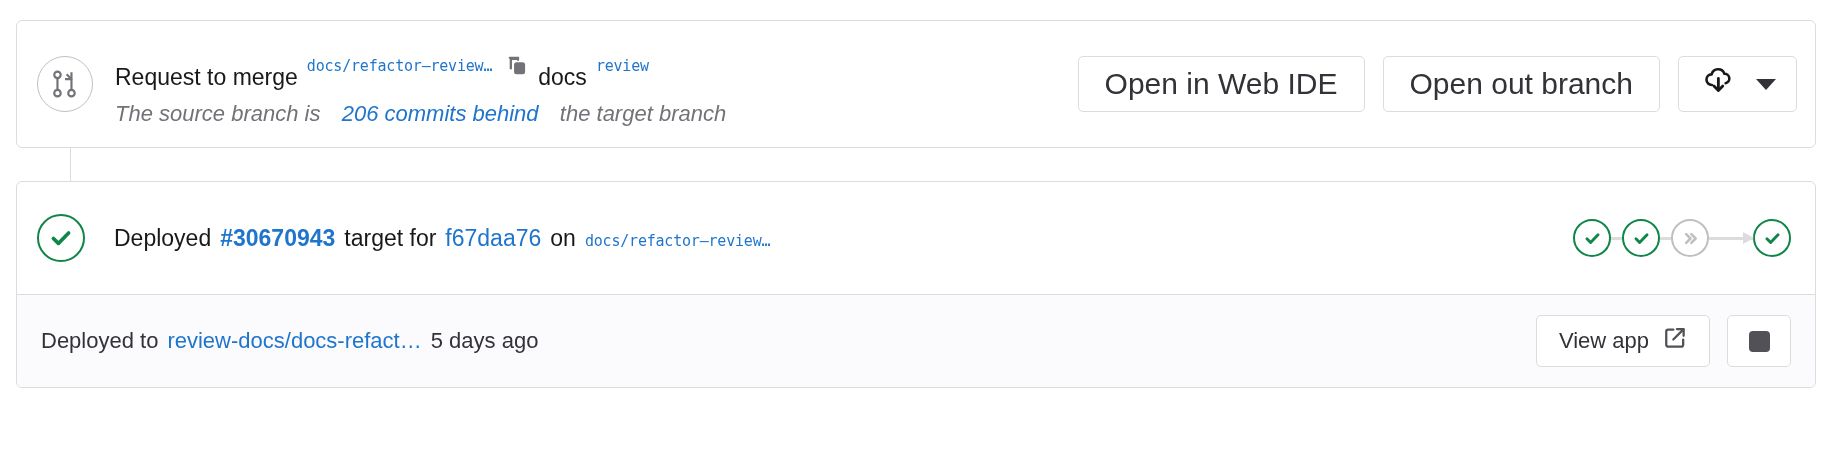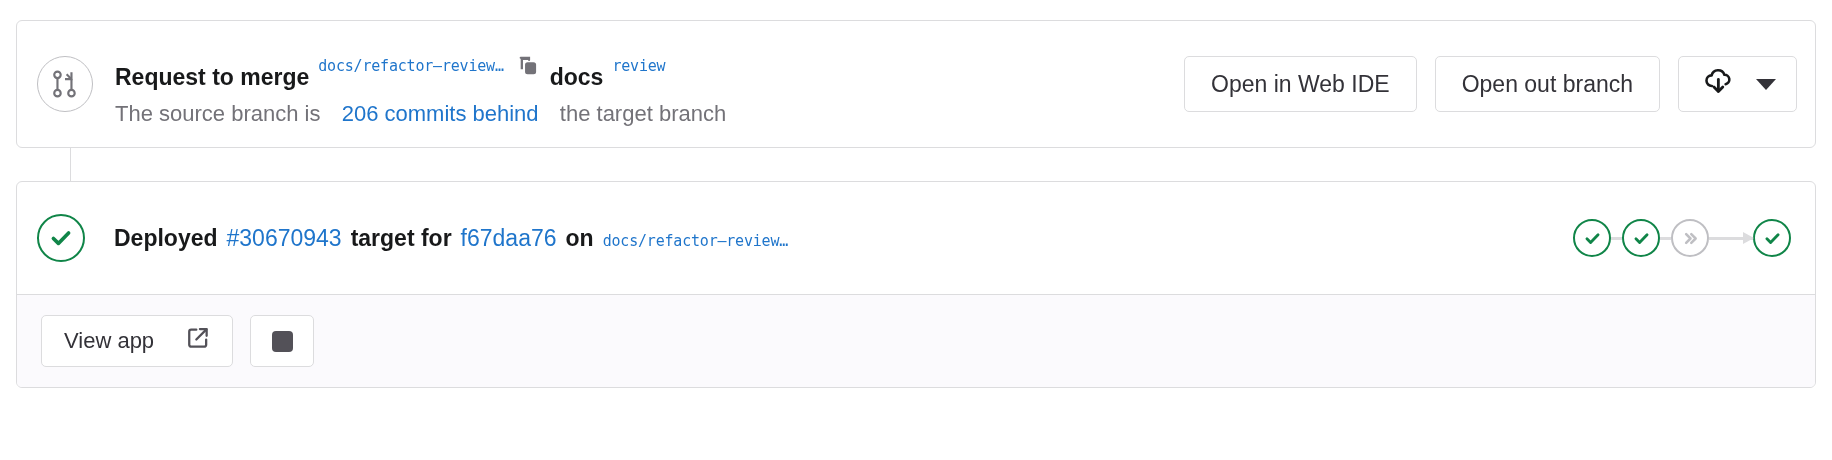--- a/index.html
+++ b/index.html
@@ -50,29 +50,30 @@
     display: flex;
     align-items: center;
     gap: 0;
   }
   .mr-line2 {
     font-size: 22px;
     line-height: 32px;
     color: #737278;
     white-space: nowrap;
     margin-top: 4px;
-  }
-  .bold { font-weight: bold; margin-top: 23px; }
+    font-style: italic;
+  }
+  .bold { font-weight: normal; margin-top: 23px; }
   .mono {
     font-family: "DejaVu Sans Mono", "Liberation Mono", monospace;
     font-size: 15px;
     letter-spacing: -0.2px;
   }
   .link { color: #1f75cb; }
-  .link-b { color: #1f75cb; font-weight: normal; }
+  .link-b { color: #1f75cb; font-weight: bold; }
   .sp { display: inline-block; width: 9px; }
 
   .copy-btn {
     display: inline-flex;
     align-items: center;
     justify-content: center;
     width: 30px; height: 30px;
     margin: 0 6px 0 10px;
     background: transparent;
     border: none;
@@ -86,21 +87,21 @@
     display: flex;
     align-items: center;
     gap: 18px;
     margin-left: 20px;
   }
   .btn {
     background: #ffffff;
     border: 1px solid #dcdcde;
     border-radius: 5px;
     color: #333238;
-    font-size: 23px;
+    font-size: 30px;
     font-family: "Liberation Sans", sans-serif;
     height: 56px;
     padding: 0 26px;
     display: inline-flex;
     align-items: center;
     justify-content: center;
     cursor: pointer;
     white-space: nowrap;
   }
   .btn-split {
@@ -205,21 +206,21 @@
   .deploy-actions {
     flex: 0 0 auto;
     display: flex;
     align-items: center;
     gap: 17px;
   }
   .btn-sm {
     height: 52px;
     font-size: 22px;
     padding: 0 22px;
-    gap: 32px;
+    gap: 14px;
   }
   .btn-icon-only {
     width: 64px;
     padding: 0;
   }
   .stop-square {
     width: 21px; height: 21px;
     background: #535158;
     border-radius: 4px;
   }
@@ -321,20 +322,23 @@
         <div class="conn-arrow"></div>
         <div class="stage">
           <svg width="19" height="19" viewBox="0 0 24 24" fill="none" aria-hidden="true">
             <path d="M5 12.4l4.6 4.6L19 7.4" stroke="#108548" stroke-width="3.6" stroke-linecap="round" stroke-linejoin="round"></path>
           </svg>
         </div>
       </div>
     </div>
 
     <div class="deploy-row">
+      <div class="deploy-text">
+        <span>Deployed to</span><span class="sp"></span><span class="link">review-docs/docs-refact…</span><span class="sp"></span><span>5 days ago</span>
+      </div>
       <div class="deploy-actions">
         <button class="btn btn-sm">
           <span>View app</span>
           <span>
             <svg width="24" height="24" viewBox="0 0 20 20" fill="none" aria-hidden="true">
               <path d="M8.6 3.1H4.3A1.6 1.6 0 0 0 2.7 4.7v10.9a1.6 1.6 0 0 0 1.6 1.6h10.9a1.6 1.6 0 0 0 1.6-1.6v-4.3" stroke="#535158" stroke-width="1.9" stroke-linecap="round" stroke-linejoin="round" fill="none"></path>
               <path d="M11.6 2.6h5.6v5.6" stroke="#535158" stroke-width="1.9" stroke-linecap="round" stroke-linejoin="round" fill="none"></path>
               <path d="M8.6 11.2L17 2.8" stroke="#535158" stroke-width="1.9" stroke-linecap="round"></path>
             </svg>
           </span>

